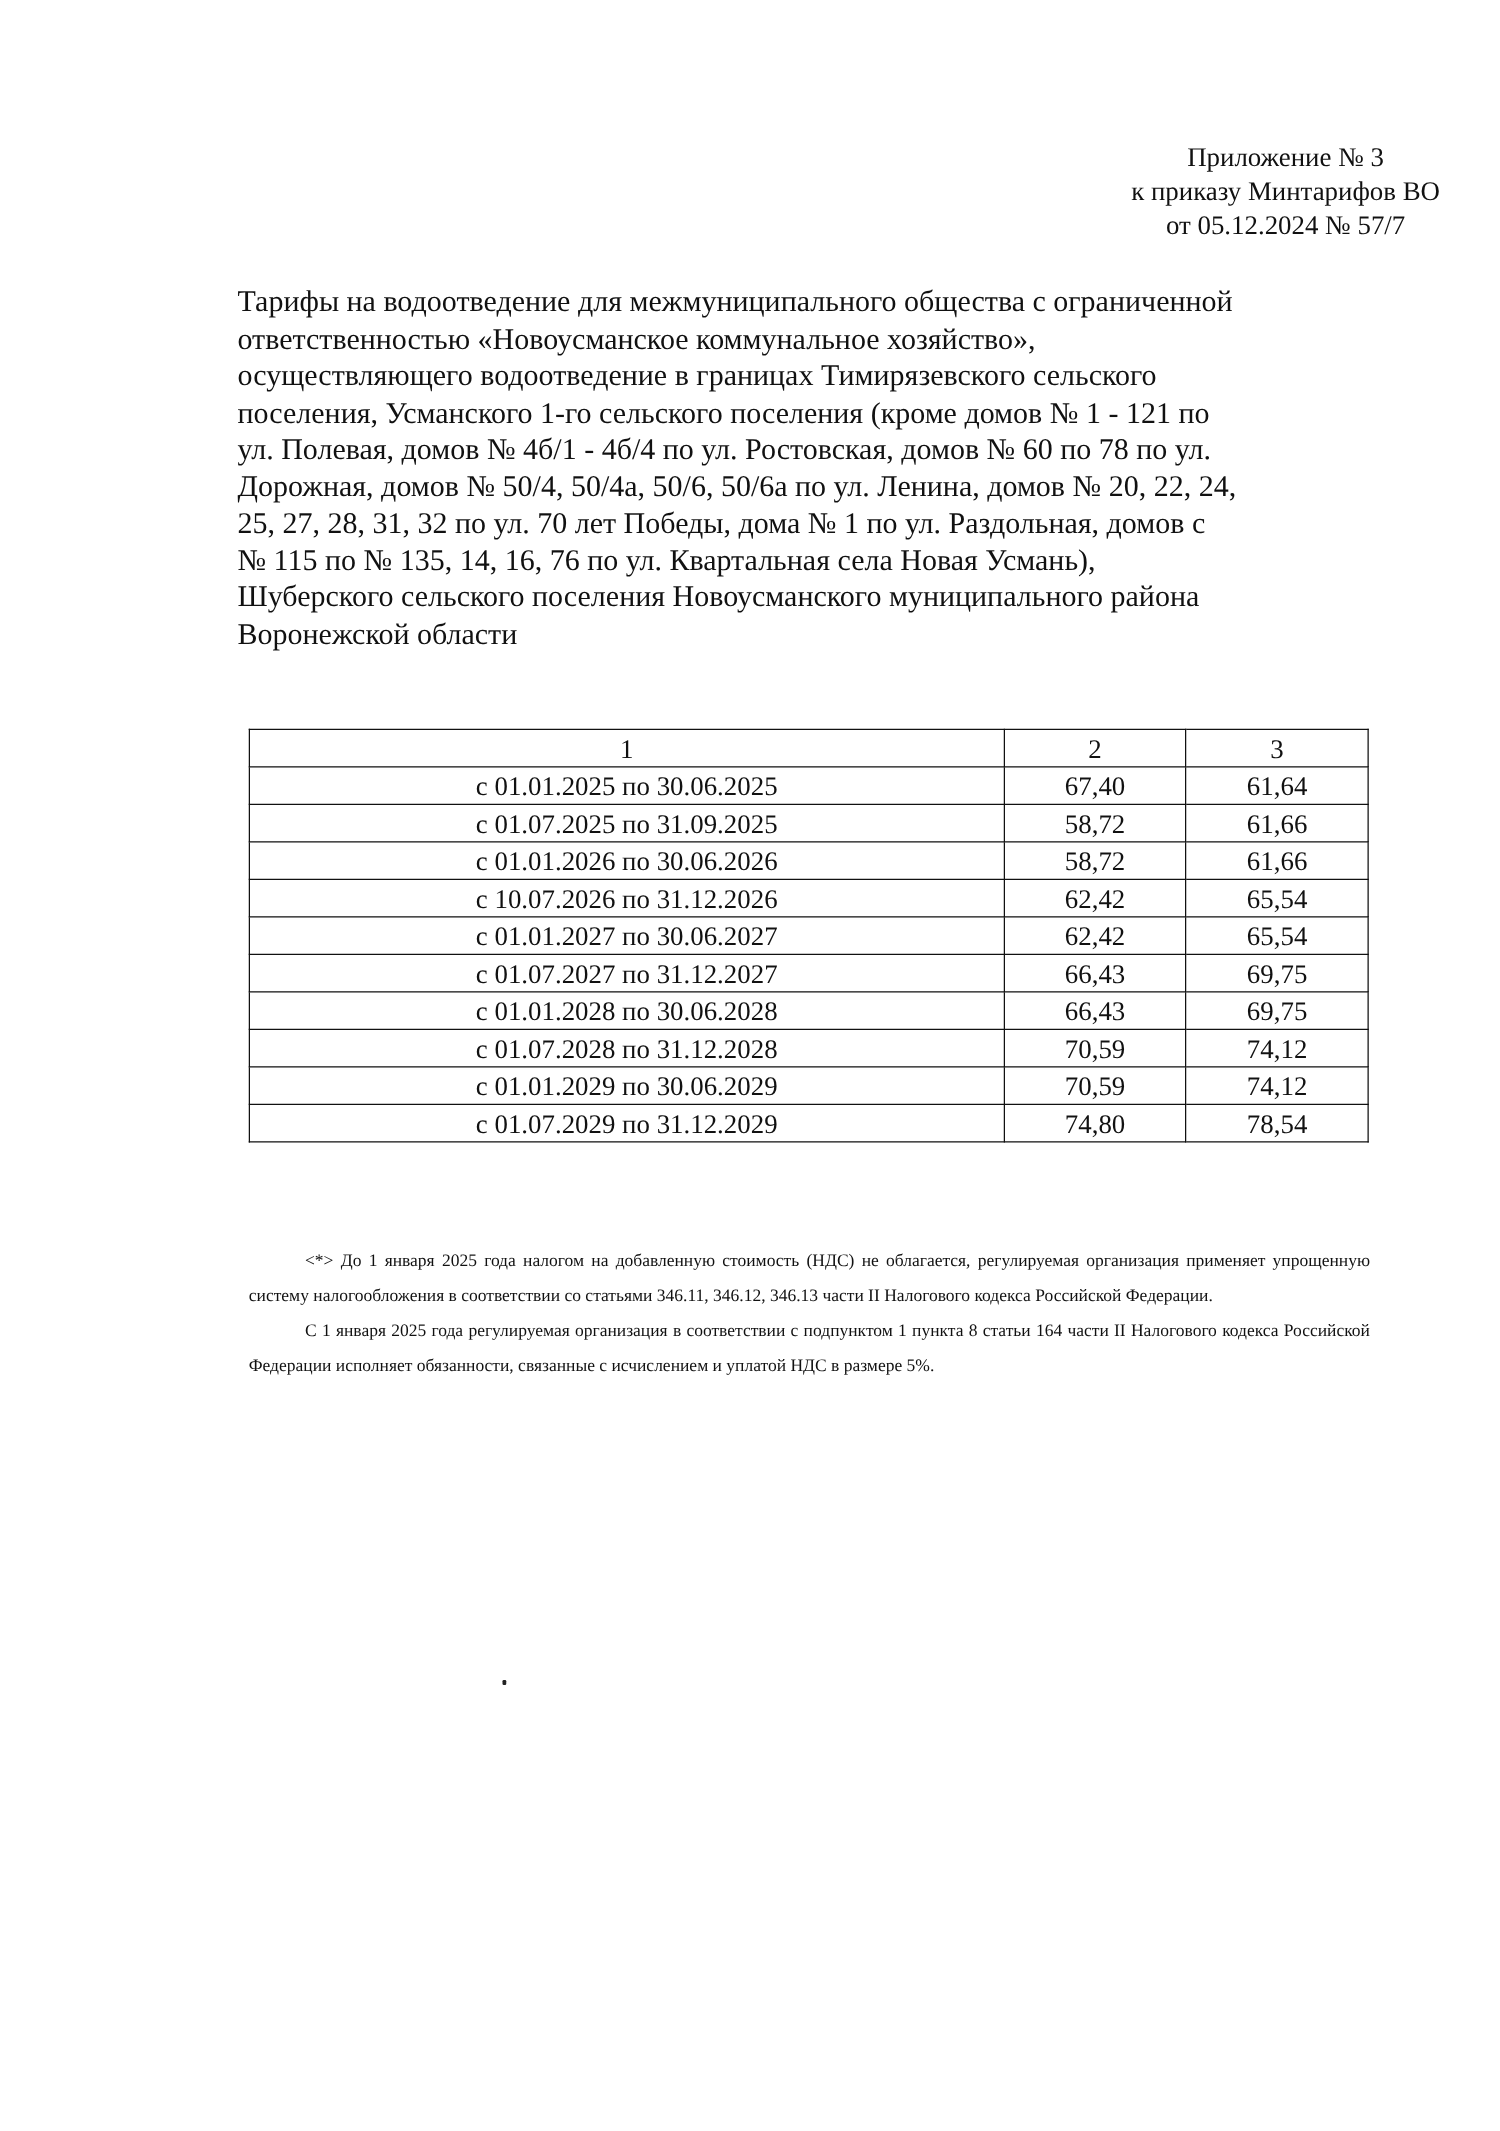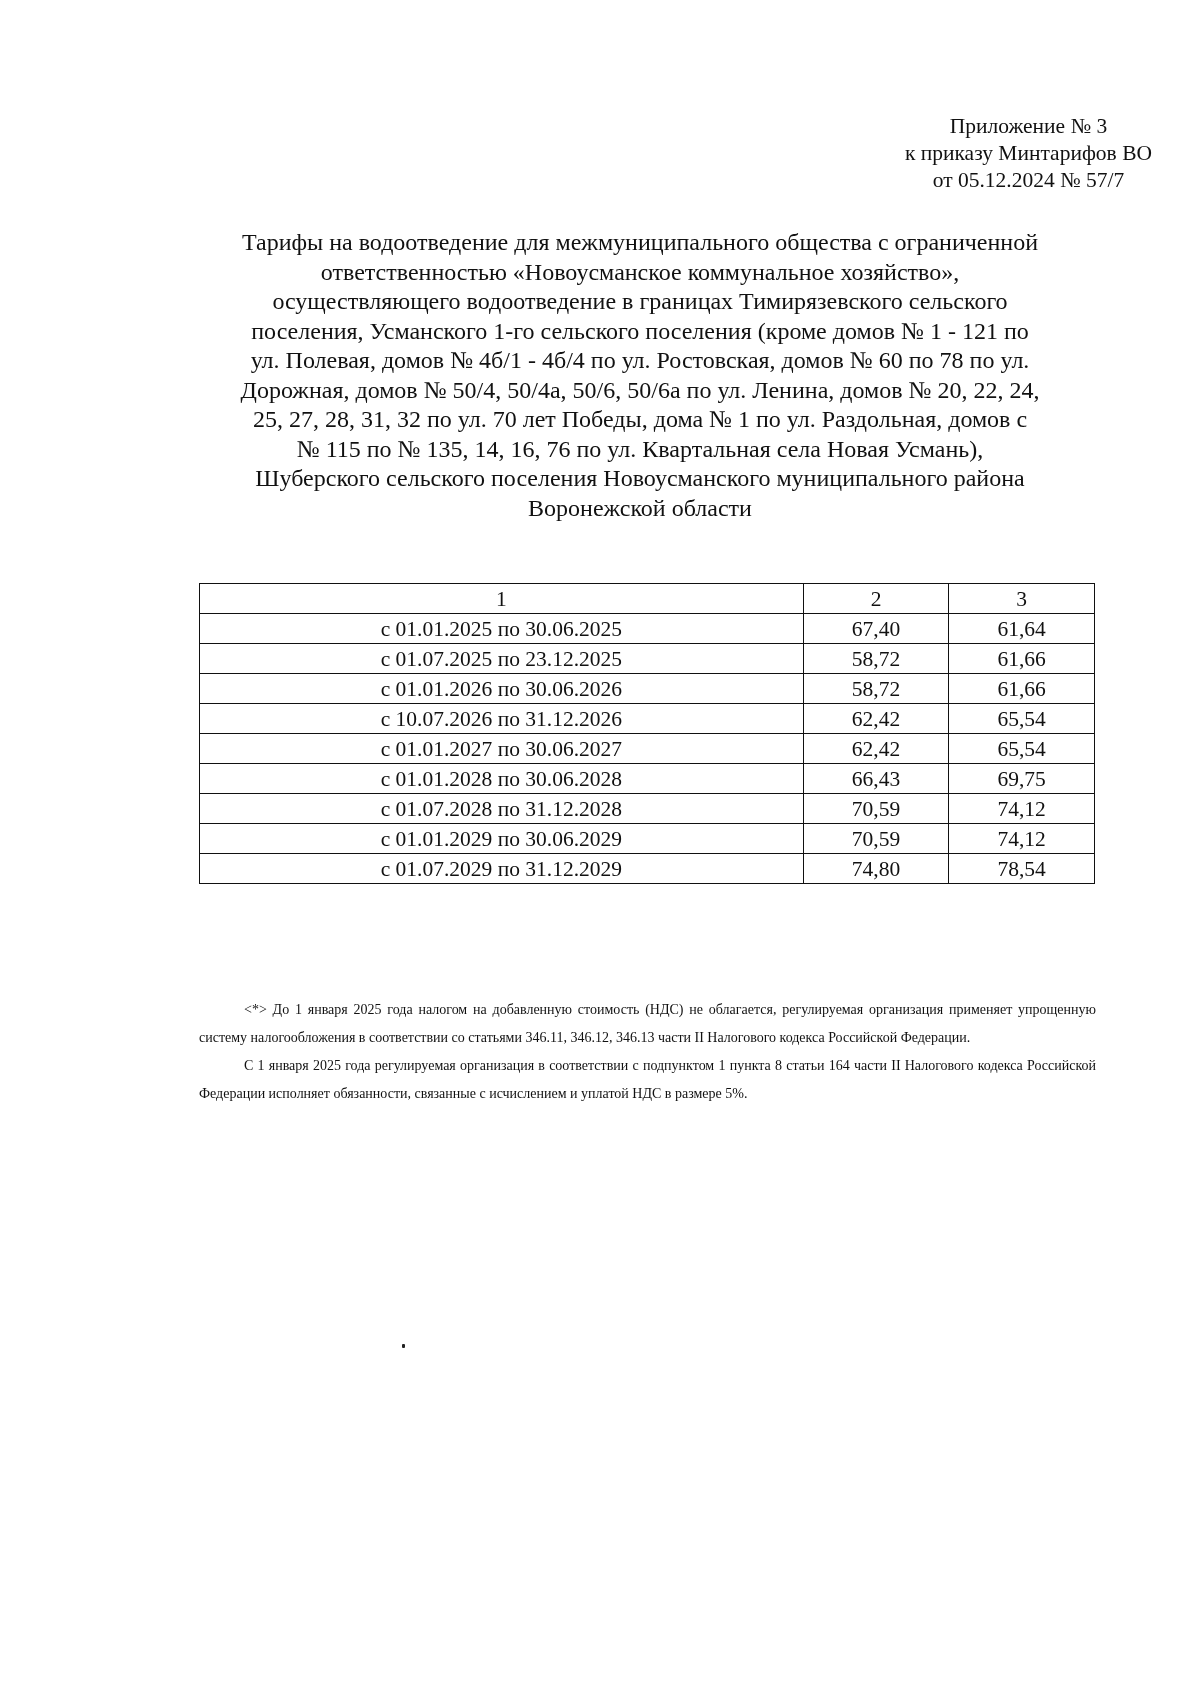--- a/index.html
+++ b/index.html
@@ -7,21 +7,21 @@
     width: 1200px; height: 1705px; position: relative; overflow: hidden;
     font-family: "Liberation Serif", "DejaVu Serif", serif;
     color: #111111;
   }
   .appendix {
     position: absolute; right: 48px; top: 113px; text-align: center;
     font-size: 21.5px; line-height: 27px;
   }
   .title {
     position: absolute; left: 190px; width: 900px; top: 228px;
-    text-align: center; font-size: 24px; line-height: 29.5px;
+    font-size: 24px; line-height: 29.5px;
   }
   .title div { white-space: nowrap; }
   table.tariffs {
     position: absolute; left: 199px; top: 583px; width: 896px;
     border-collapse: collapse; font-size: 21.5px;
   }
   table.tariffs td, table.tariffs th {
     border: 1.5px solid #111; text-align: center; padding: 0 6px;
     font-weight: normal; line-height: 24px;
   }
@@ -68,38 +68,43 @@
       <td>3</td>
     </tr>
   </thead>
   <tbody>
     <tr>
       <td>с 01.01.2025 по 30.06.2025</td>
       <td>67,40</td>
       <td>61,64</td>
     </tr>
     <tr>
-      <td>с 01.07.2025 по 23.12.2025</td>
+      <td>с 01.07.2025 по 31.09.2025</td>
       <td>58,72</td>
       <td>61,66</td>
     </tr>
     <tr>
       <td>с 01.01.2026 по 30.06.2026</td>
       <td>58,72</td>
       <td>61,66</td>
     </tr>
     <tr>
       <td>с 10.07.2026 по 31.12.2026</td>
       <td>62,42</td>
       <td>65,54</td>
     </tr>
     <tr>
       <td>с 01.01.2027 по 30.06.2027</td>
       <td>62,42</td>
       <td>65,54</td>
+    </tr>
+    <tr>
+      <td>с 01.07.2027 по 31.12.2027</td>
+      <td>66,43</td>
+      <td>69,75</td>
     </tr>
     <tr>
       <td>с 01.01.2028 по 30.06.2028</td>
       <td>66,43</td>
       <td>69,75</td>
     </tr>
     <tr>
       <td>с 01.07.2028 по 31.12.2028</td>
       <td>70,59</td>
       <td>74,12</td>

